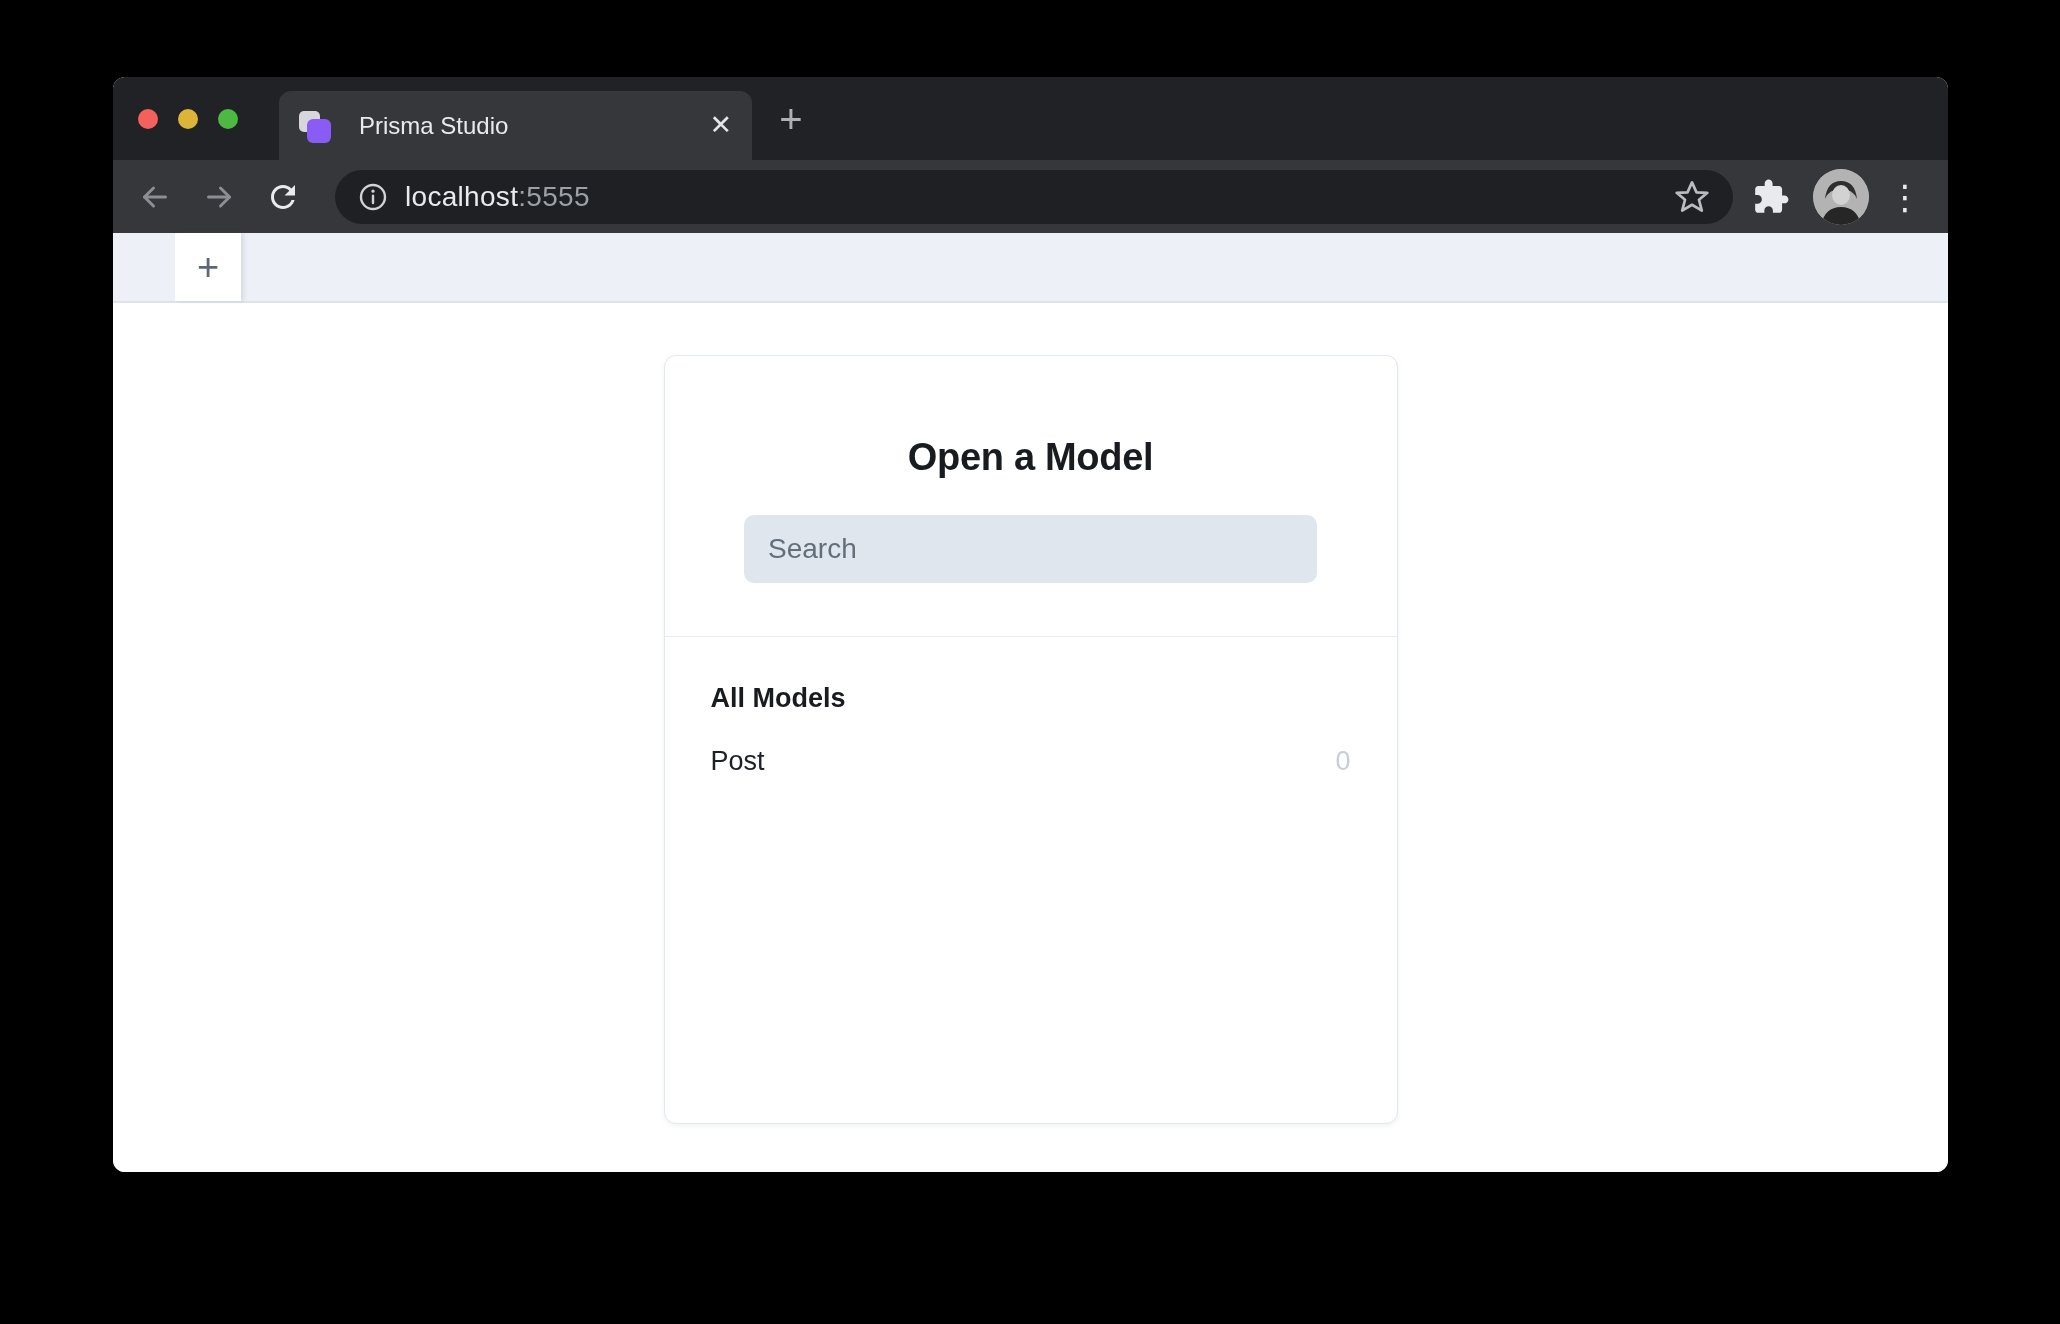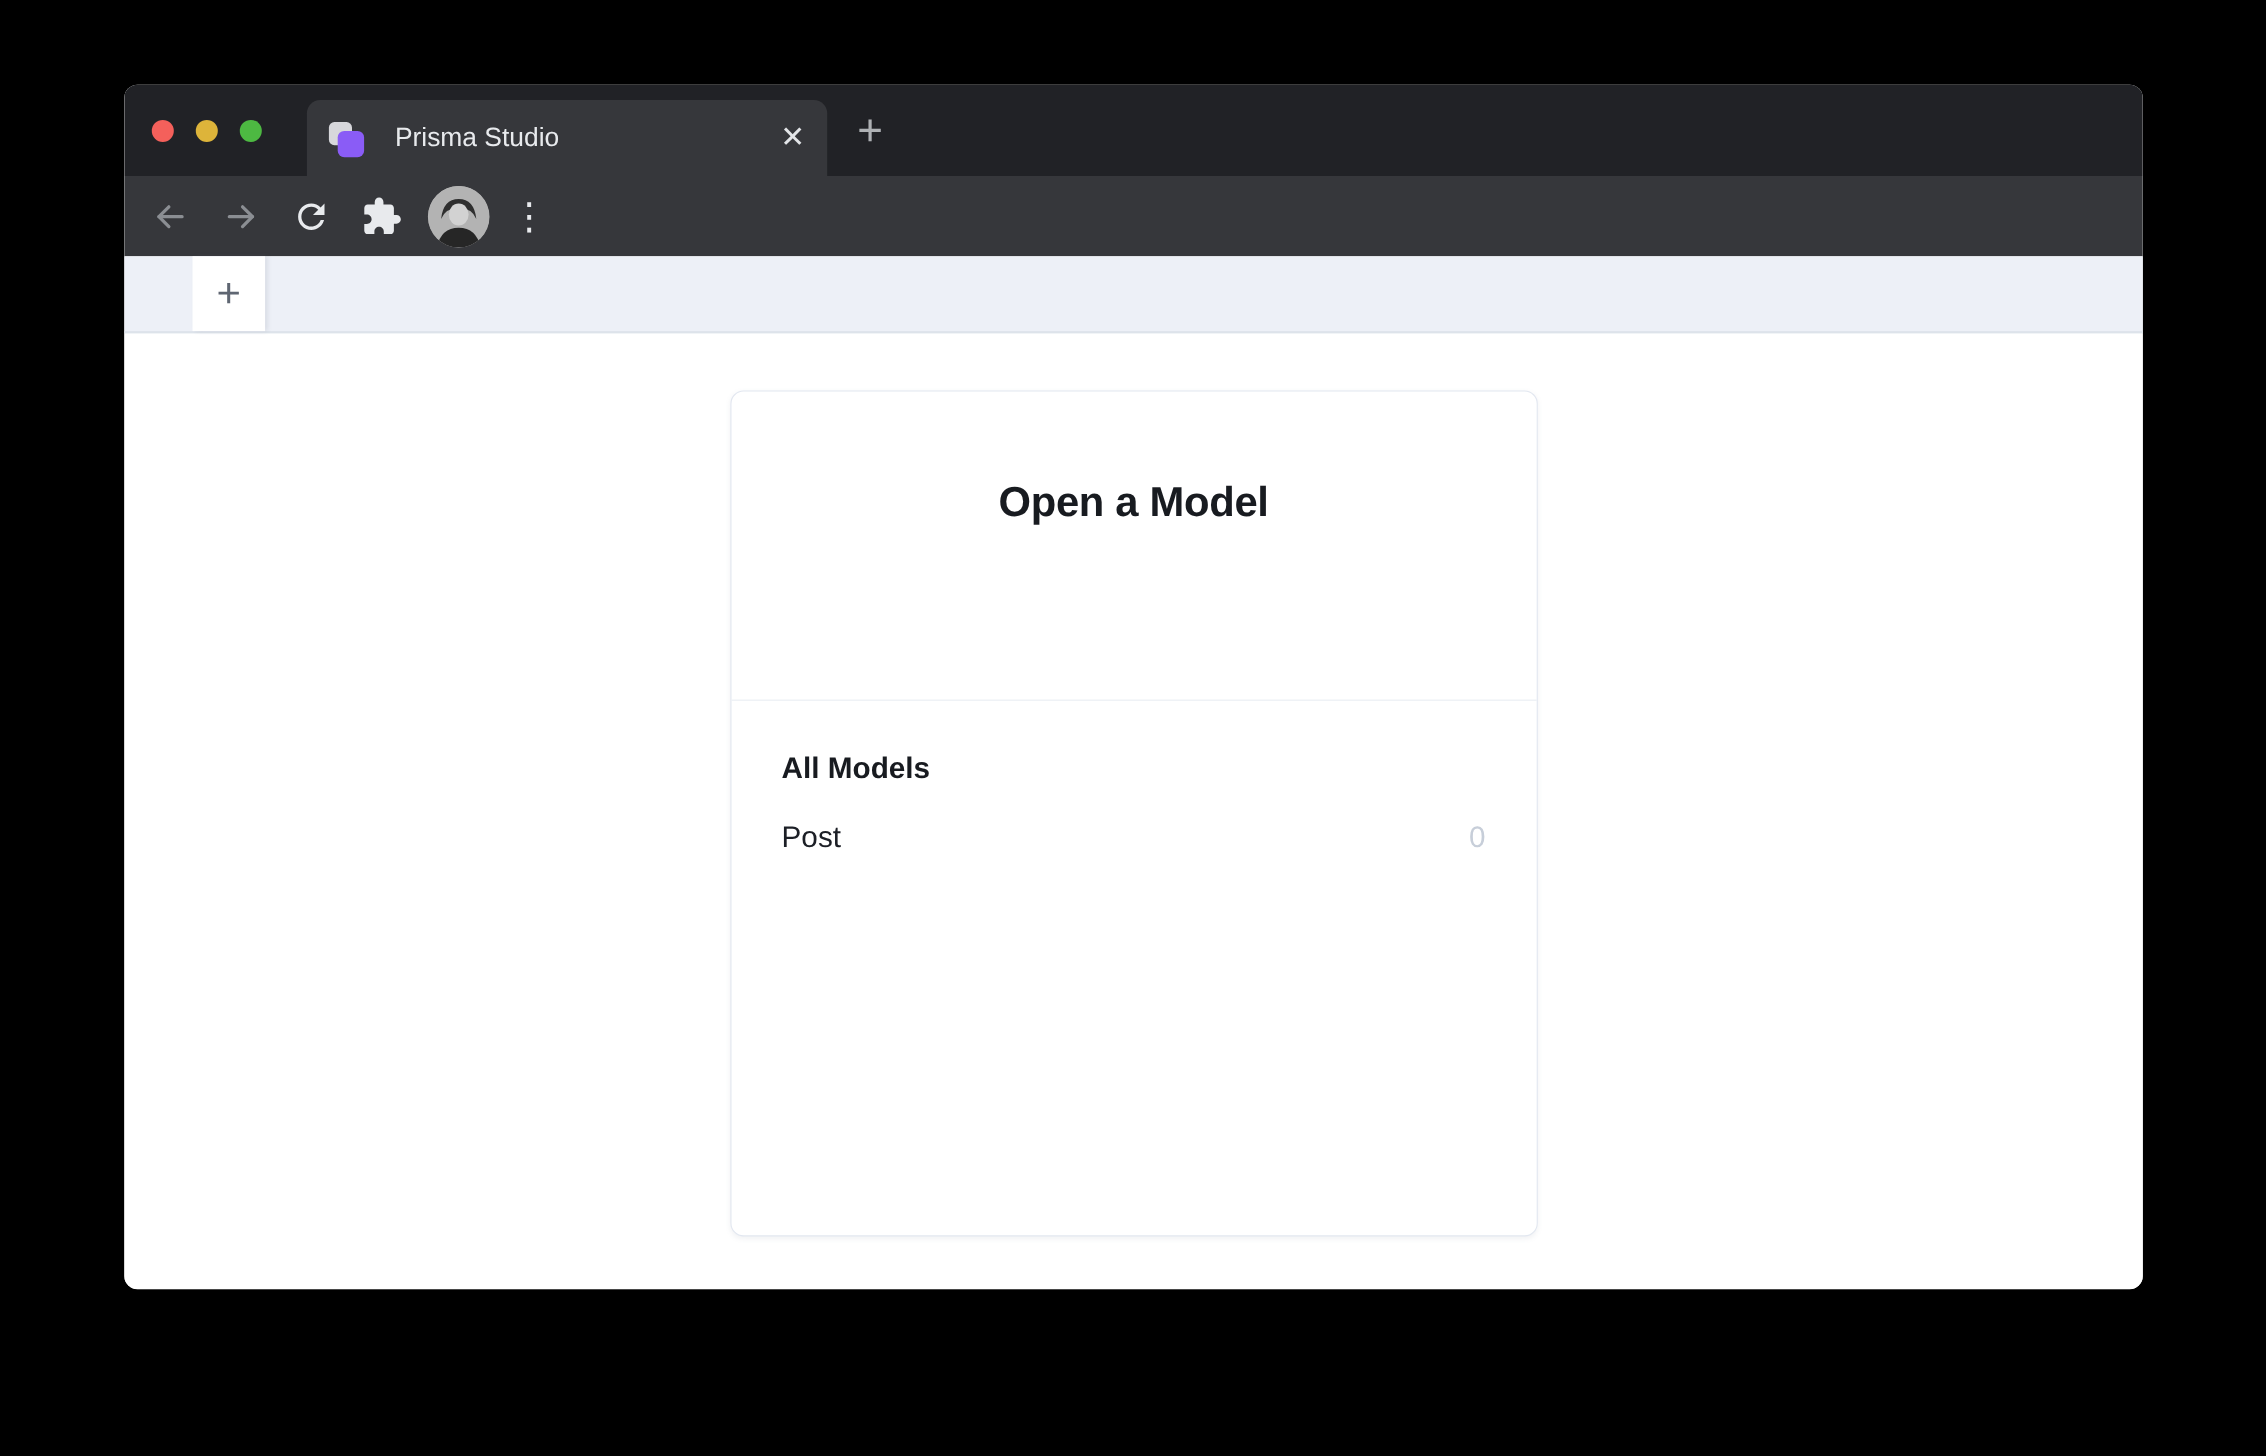--- a/index.html
+++ b/index.html
@@ -109,20 +109,33 @@
         <svg width="36" height="36" viewBox="0 0 24 24" fill="none" stroke="#8b8e93" stroke-width="2" stroke-linecap="round" stroke-linejoin="round">
           <path d="M5 12h14"></path>
             <path d="M13 6l6 6-6 6"></path>
         </svg>
       </div>
       <div class="navbtn">
         <svg width="36" height="36" viewBox="0 0 24 24" fill="#e8eaed">
           <path d="M17.65 6.35C16.2 4.9 14.21 4 12 4c-4.42 0-7.99 3.58-8 8s3.57 8 8 8c3.73 0 6.84-2.55 7.73-6h-2.08c-.82 2.33-3.04 4-5.65 4-3.31 0-6-2.69-6-6s2.69-6 6-6c1.66 0 3.14.69 4.22 1.78L13 11h7V4l-2.35 2.35z"></path>
         </svg>
       </div>
+      <div class="omnibox">
+        <svg width="32" height="32" viewBox="0 0 24 24" fill="none" stroke="#cfd2d6" stroke-width="1.8">
+          <circle cx="12" cy="12" r="9"></circle>
+          <line x1="12" y1="11" x2="12" y2="16.5" stroke-linecap="round"></line>
+          <line x1="12" y1="7.5" x2="12" y2="7.6" stroke-width="2.4" stroke-linecap="round"></line>
+        </svg>
+        <span class="url"><span>localhost</span><span class="port">:5555</span></span>
+        <span class="star">
+          <svg width="38" height="38" viewBox="0 0 24 24" fill="none" stroke="#b9bdc2" stroke-width="1.7" stroke-linejoin="round">
+            <polygon points="12,2.8 14.85,9.05 21.7,9.35 16.4,13.75 18.2,20.6 12,16.9 5.8,20.6 7.6,13.75 2.3,9.35 9.15,9.05"></polygon>
+          </svg>
+        </span>
+      </div>
       <div class="navbtn">
         <svg width="38" height="38" viewBox="0 0 24 24" fill="#e8eaed">
           <path d="M20.5 11H19V7c0-1.1-.9-2-2-2h-4V3.5C13 2.12 11.88 1 10.5 1S8 2.12 8 3.5V5H4c-1.1 0-1.99.9-1.99 2v3.8H3.5c1.49 0 2.7 1.21 2.7 2.7s-1.21 2.7-2.7 2.7H2V20c0 1.1.9 2 2 2h3.8v-1.5c0-1.49 1.21-2.7 2.7-2.7 1.49 0 2.7 1.21 2.7 2.7V22H17c1.1 0 2-.9 2-2v-4h1.5c1.38 0 2.5-1.12 2.5-2.5S21.88 11 20.5 11z"></path>
         </svg>
       </div>
       <div class="avatar">
         <svg width="56" height="56" viewBox="0 0 56 56">
           <circle cx="28" cy="28" r="28" fill="#b3b3b3"></circle>
           <path d="M12 30 Q14 12 28 12 Q42 12 44 30 Q40 20 28 20 Q16 20 12 30z" fill="#2f2f2f"></path>
           <ellipse cx="28" cy="26" rx="9" ry="10" fill="#d2d2d2"></ellipse>
@@ -135,20 +148,21 @@
     <div class="appstrip">
       <div class="viewtab">
         <span>+</span>
       </div>
     </div>
 
     <div class="page">
       <div class="card">
         <div class="card-header">
           <h1>Open a Model</h1>
+          <input class="search" type="text" placeholder="Search" style="">
         </div>
         <div class="card-body">
           <div class="section-title">All Models</div>
           <div class="model-row">
             <span class="model-name">Post</span>
             <span class="model-count">0</span>
           </div>
         </div>
       </div>
     </div>

